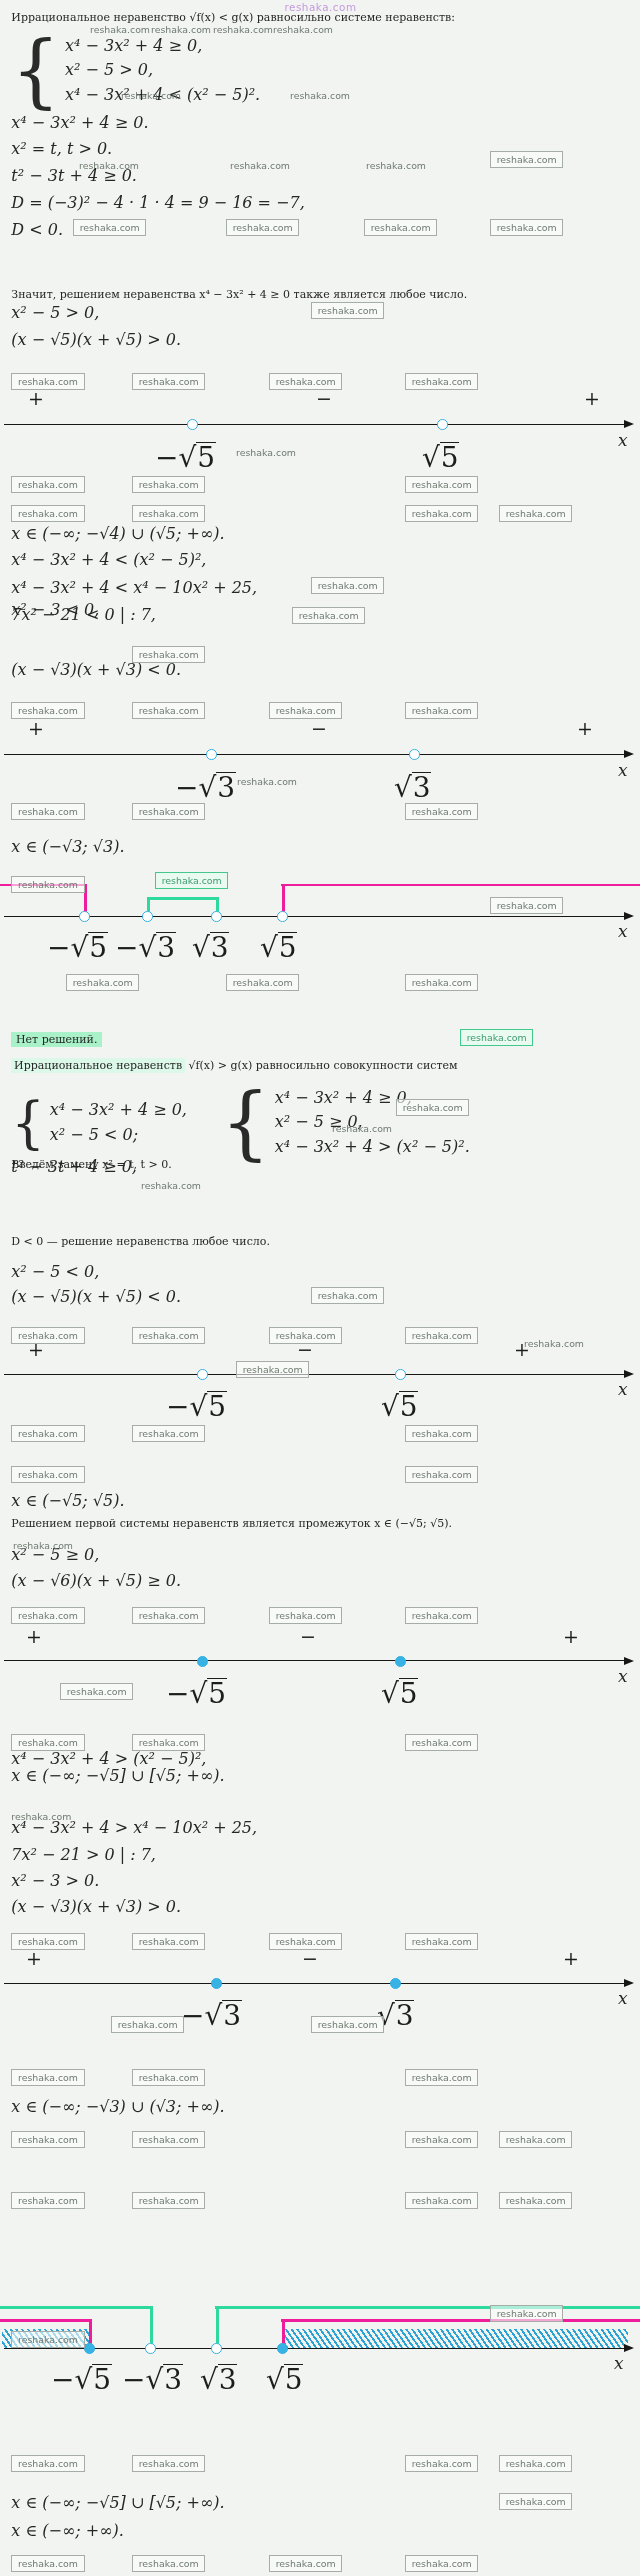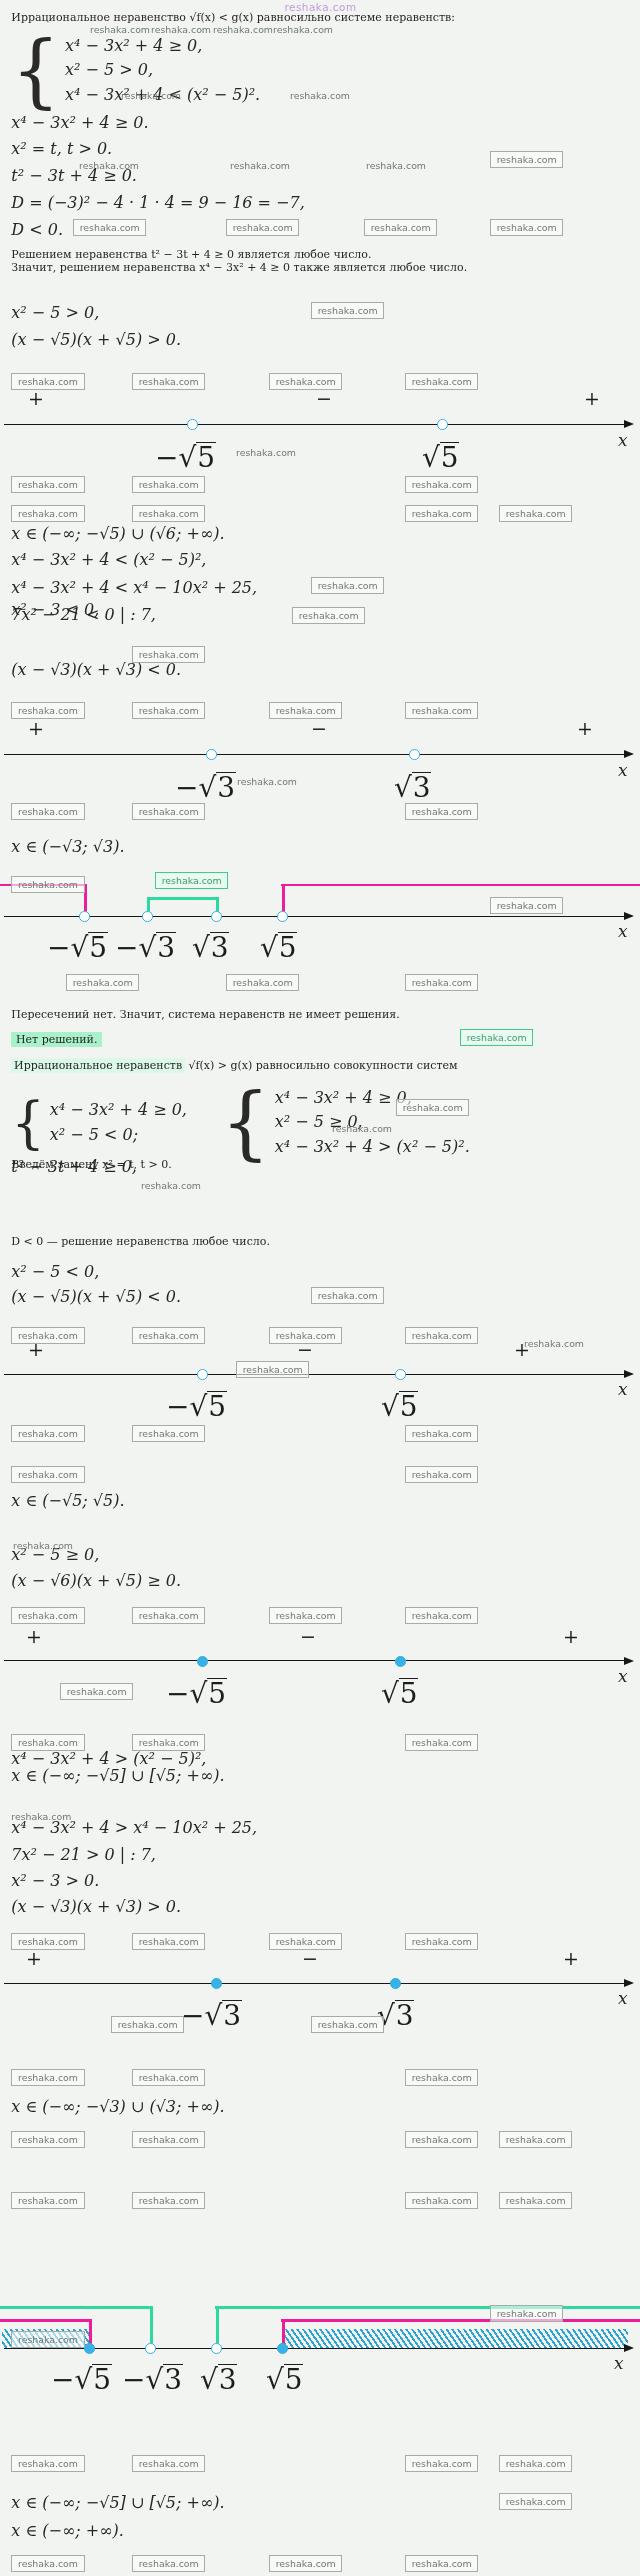--- a/index.html
+++ b/index.html
@@ -54,39 +54,38 @@
       <div class="frow">x² − 5 &gt; 0,</div>
       <div class="frow">x⁴ − 3x² + 4 &lt; (x² − 5)².</div>
     </div>
   </div>
 
   <div class="line f" style="top:113px">x⁴ − 3x² + 4 ≥ 0.</div>
   <div class="line f" style="top:139px">x² = t, t &gt; 0.</div>
   <div class="line f" style="top:166px">t² − 3t + 4 ≥ 0.</div>
   <div class="line f" style="top:193px">D = (−3)² − 4 · 1 · 4 = 9 − 16 = −7,</div>
   <div class="line f" style="top:220px">D &lt; 0.</div>
-  <div class="line t" style="top:248px">Решением неравенства t² − 3t + 4 ≥ 0 является любое число.</div>
-  <div class="line t" style="top:261px">Значит, решением неравенства x⁴ − 3x² + 4 ≥ 0 также является любое число.</div>
+  <div class="line t" style="top:288px">Значит, решением неравенства x⁴ − 3x² + 4 ≥ 0 также является любое число.</div>
   <div class="line f" style="top:303px">x² − 5 &gt; 0,</div>
   <div class="line f" style="top:330px">(x − √5)(x + √5) &gt; 0.</div>
 
   <div class="diagram" style="top: 362px; height: 143px;">
       <div class="axis" style="left: 3.8px; width: 622px; top: 62px;"></div>
       <div class="axis-arrow" style="left: 624px; top: 58px;"></div>
       <div class="pt" style="left: 187px; top: 57px;"></div>
       <div class="pt" style="left: 437px; top: 57px;"></div>
       <div class="sign" style="left: 28px; top: 24.5px;">+</div>
       <div class="sign" style="left: 316px; top: 24.5px;">−</div>
       <div class="sign" style="left: 584px; top: 24.5px;">+</div>
       <div class="nl-label" style="left: 155px; top: 79px;">−√<span class="rad">5</span></div>
       <div class="nl-label" style="left: 422px; top: 79px;">√<span class="rad">5</span></div>
       <div class="xlab" style="left: 618px; top: 68px;">x</div>
     </div>
 
-  <div class="line f" style="top:524px">x ∈ (−∞; −√5) ∪ (√6; +∞).</div>
+  <div class="line f" style="top:524px">x ∈ (−∞; −√4) ∪ (√5; +∞).</div>
   <div class="line f" style="top:550px">x⁴ − 3x² + 4 &lt; (x² − 5)²,</div>
   <div class="line f" style="top:578px">x⁴ − 3x² + 4 &lt; x⁴ − 10x² + 25,</div>
   <div class="line f" style="top:605px">7x² − 21 &lt; 0 | : 7,</div>
   <div class="line f" style="top:600px">x² − 3 &lt; 0,</div>
   <div class="line f" style="top:660px">(x − √3)(x + √3) &lt; 0.</div>
 
   <div class="diagram" style="top: 692px; height: 143px;">
       <div class="axis" style="left: 3.8px; width: 622px; top: 62px;"></div>
       <div class="axis-arrow" style="left: 624px; top: 58px;"></div>
       <div class="pt" style="left: 206px; top: 57px;"></div>
@@ -115,21 +114,20 @@
       <div class="pt" style="left: 142px; top: 50px;"></div>
       <div class="pt" style="left: 211px; top: 50px;"></div>
       <div class="pt" style="left: 277px; top: 50px;"></div>
       <div class="nl-label" style="left: 47px; top: 70px;">−√<span class="rad">5</span></div>
       <div class="nl-label" style="left: 115px; top: 70px;">−√<span class="rad">3</span></div>
       <div class="nl-label" style="left: 192px; top: 70px;">√<span class="rad">3</span></div>
       <div class="nl-label" style="left: 260px; top: 70px;">√<span class="rad">5</span></div>
       <div class="xlab" style="left: 618px; top: 60px;">x</div>
     </div>
 
-  <div class="line t" style="top:1008px">Пересечений нет. Значит, система неравенств не имеет решения.</div>
   <div class="line t" style="top:1033px"><span class="hl">Нет решений.</span></div>
 
   <div class="line t" style="top:1059px"><span class="hl2">Иррациональное неравенств</span><span> √f(x) &gt; g(x) равносильно совокупности систем</span></div>
 
   <div class="sys-pair" style="top:1084px;left:11.3px">
     <div class="sys-inline">
       <span class="brace b2">{</span>
       <div class="sys-rows">
         <div class="frow">x⁴ − 3x² + 4 ≥ 0,</div>
         <div class="frow">x² − 5 &lt; 0;</div>
@@ -158,20 +156,21 @@
       <div class="pt" style="left: 395px; top: 52px;"></div>
       <div class="sign" style="left: 28px; top: 21px;">+</div>
       <div class="sign" style="left: 297px; top: 21px;">−</div>
       <div class="sign" style="left: 514px; top: 21px;">+</div>
       <div class="nl-label" style="left: 166px; top: 73px;">−√<span class="rad">5</span></div>
       <div class="nl-label" style="left: 381px; top: 73px;">√<span class="rad">5</span></div>
       <div class="xlab" style="left: 618px; top: 62px;">x</div>
     </div>
 
   <div class="line f" style="top:1491px">x ∈ (−√5; √5).</div>
+  <div class="line t" style="top:1517px">Решением первой системы неравенств является промежуток x ∈ (−√5; √5).</div>
   <div class="line f" style="top:1545px">x² − 5 ≥ 0,</div>
   <div class="line f" style="top:1571px">(x − √6)(x + √5) ≥ 0.</div>
 
   <div class="diagram" style="top: 1602px; height: 143px;">
       <div class="axis" style="left: 3.8px; width: 622px; top: 58px;"></div>
       <div class="axis-arrow" style="left: 624px; top: 55px;"></div>
       <div class="pt fill" style="left: 197px; top: 54px;"></div>
       <div class="pt fill" style="left: 395px; top: 54px;"></div>
       <div class="sign" style="left: 26px; top: 22.6px;">+</div>
       <div class="sign" style="left: 300px; top: 22.6px;">−</div>

